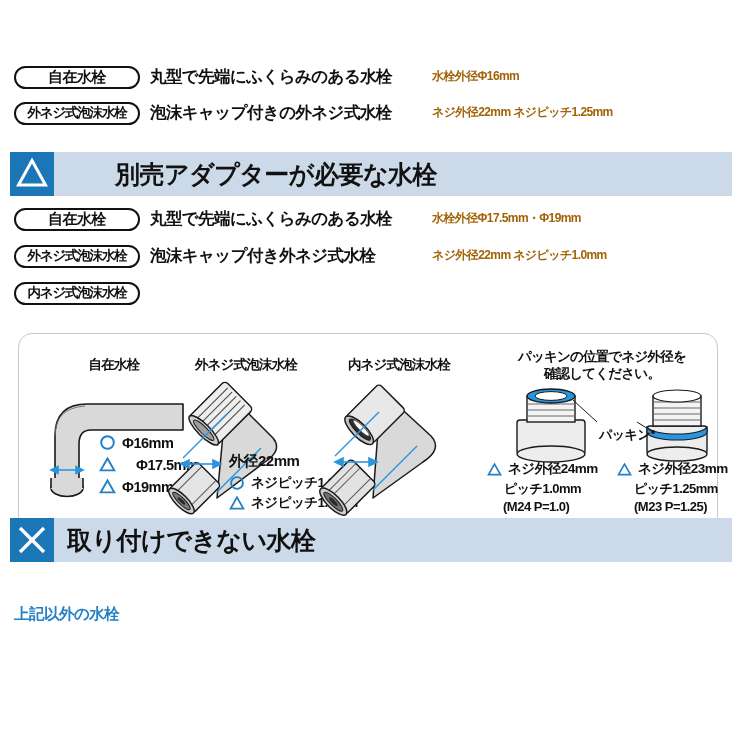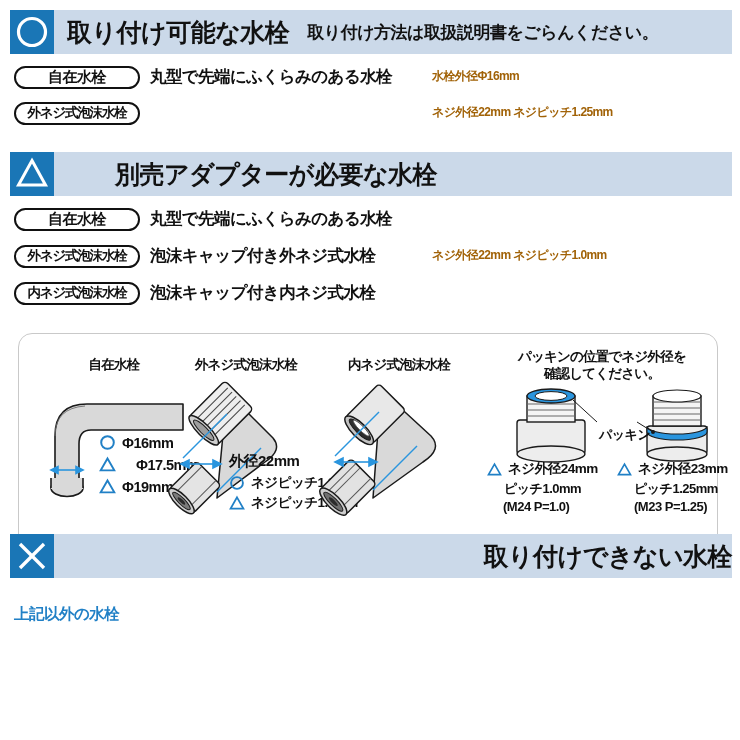--- a/index.html
+++ b/index.html
@@ -83,64 +83,56 @@
     position:absolute;font-size:16.5px;font-weight:bold;color:#111;
     letter-spacing:-0.6px;white-space:nowrap;
   }
   svg{overflow:visible;}
 </style>
 </head>
 <body>
 
 <div class="page">
 
-  <div class="sec-head" style="top:10px;">
-    <div class="badge">
-      <svg width="44" height="44" viewBox="0 0 44 44">
-          <circle cx="22" cy="22" r="13.5" fill="none" stroke="#ffffff" stroke-width="3.2"></circle>
-        </svg>
-    </div>
-    <div class="sec-title">取り付け可能な水栓</div>
-    <div class="sec-sub">取り付け方法は取扱説明書をごらんください。</div>
-  </div>
 
   <div class="row" style="top:64px;">
     <div class="pill">自在水栓</div>
     <div class="desc">丸型で先端にふくらみのある水栓</div>
   </div>
   <div class="blue" style="left:432px;top:68px;">水栓外径Φ16mm</div>
 
   <div class="row" style="top:100px;">
     <div class="pill narrow">外ネジ式泡沫水栓</div>
+    <div class="desc">泡沫キャップ付きの外ネジ式水栓</div>
   </div>
   <div class="blue" style="left:432px;top:104px;">ネジ外径22mm ネジピッチ1.25mm</div>
 
   <div class="sec-head" style="top:152px;gap:48px;">
     <div class="badge">
       <svg width="44" height="44" viewBox="0 0 44 44">
           <polygon points="22,8.5 35.5,33 8.5,33" fill="none" stroke="#ffffff" stroke-width="3"></polygon>
         </svg>
     </div>
     <div class="sec-title">別売アダプターが必要な水栓</div>
   </div>
 
   <div class="row" style="top:206px;">
     <div class="pill">自在水栓</div>
     <div class="desc">丸型で先端にふくらみのある水栓</div>
   </div>
+  <div class="blue" style="left:432px;top:210px;">水栓外径Φ17.5mm・Φ19mm</div>
 
   <div class="row" style="top:243px;">
     <div class="pill narrow">外ネジ式泡沫水栓</div>
     <div class="desc">泡沫キャップ付き外ネジ式水栓</div>
   </div>
   <div class="blue" style="left:432px;top:247px;">ネジ外径22mm ネジピッチ1.0mm</div>
 
   <div class="row" style="top:280px;">
     <div class="pill narrow">内ネジ式泡沫水栓</div>
-    <div class="desc">泡沫キャップ付き内ネジ式水栓</div>
   </div>
 
   <div class="panel">
 
     <div class="panel-cap" style="left:40px;top:22px;width:110px;">自在水栓</div>
     <div class="panel-cap" style="left:152px;top:22px;width:150px;">外ネジ式泡沫水栓</div>
     <div class="panel-cap" style="left:305px;top:22px;width:150px;">内ネジ式泡沫水栓</div>
     <div class="panel-cap" style="left:468px;top:14px;width:230px;">パッキンの位置でネジ外径を</div>
     <div class="panel-cap" style="left:468px;top:31px;width:230px;">確認してください。</div>
 
@@ -318,21 +310,21 @@
         <svg width="15" height="15" viewBox="0 0 17 17">
             <polygon points="8.5,2.5 15.3,14.4 1.7,14.4" fill="none" stroke="#2180c6" stroke-width="1.9"></polygon>
           </svg>
       </span>
       <span class="tx" style="font-size:13.5px;">ネジ外径23mm</span>
     </div>
     <div class="ill-text sm" style="left:615px;top:146px;">ピッチ1.25mm</div>
     <div class="ill-text sm" style="left:615px;top:165px;">(M23 P=1.25)</div>
   </div>
 
-  <div class="sec-head" style="top:534px;justify-content:space-between;">
+  <div class="sec-head" style="top:518px;">
     <div class="badge">
       <svg width="44" height="44" viewBox="0 0 44 44">
         <line x1="10" y1="10" x2="34" y2="34" stroke="#ffffff" stroke-width="3.4"></line>
         <line x1="34" y1="10" x2="10" y2="34" stroke="#ffffff" stroke-width="3.4"></line>
       </svg>
     </div>
     <div class="sec-title">取り付けできない水栓</div>
   </div>
 
   <div class="note-blue" style="left:14px;top:604px;">上記以外の水栓</div>

